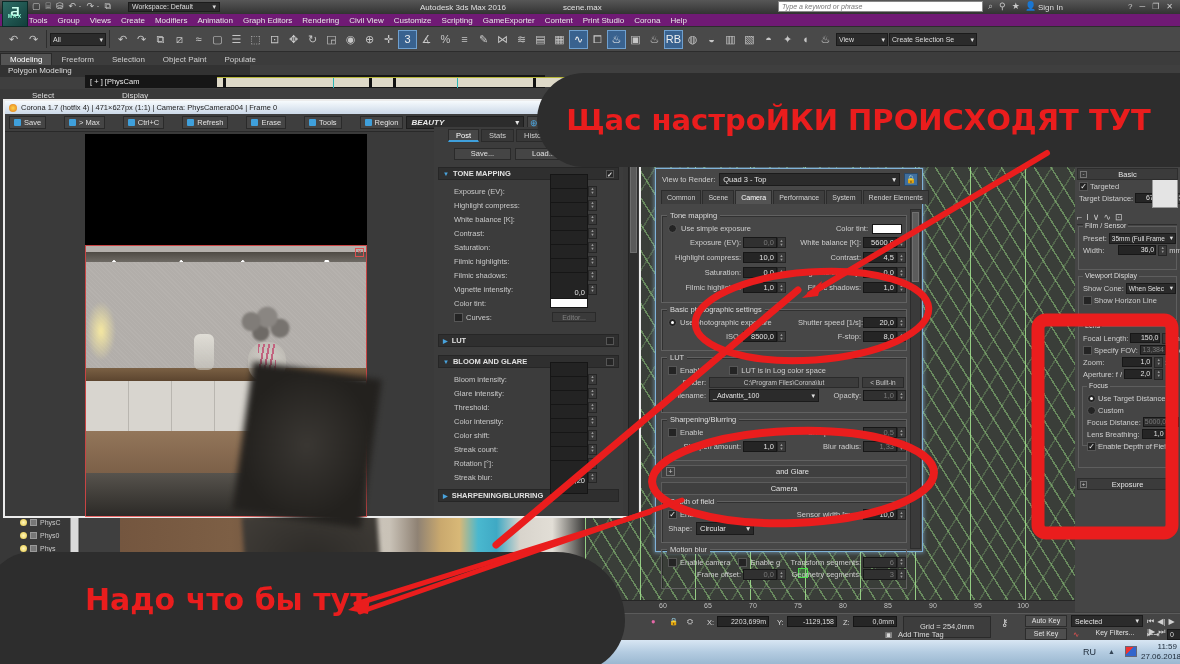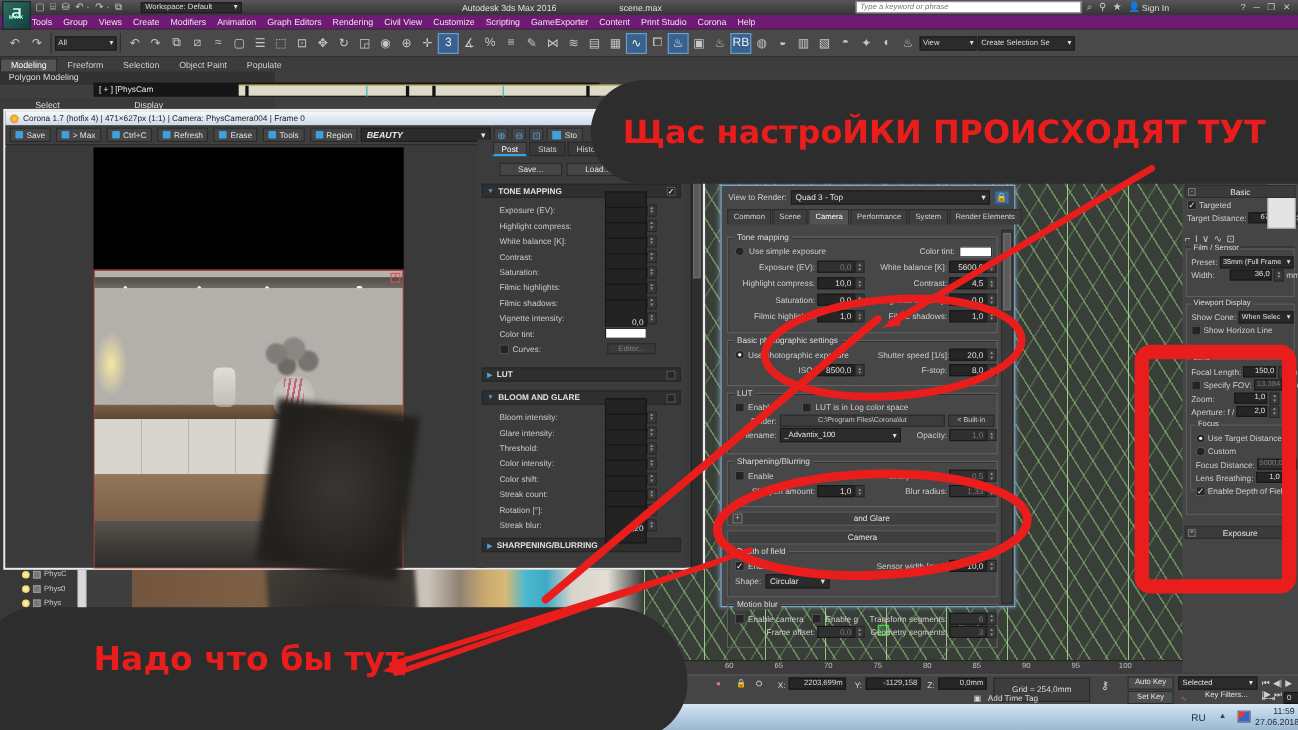--- a/index.html
+++ b/index.html
@@ -338,21 +338,21 @@
   <div class="vp-persp">
     <div class="chair"></div>
   </div>
 
   <div class="vfb">
     <div class="vfb-title">
       <span class="corona-ico"></span>
       <span>Corona 1.7 (hotfix 4) | 471×627px (1:1) | Camera: PhysCamera004 | Frame 0</span>
     </div>
     <div class="vfb-tools">
-      <span style="display:flex;gap:5px">
+      <span style="display:flex;gap:18px">
 
           <span class="vbtn">
             <span class="vicon"></span>
             <span>Save</span>
           </span>
 
           <span class="vbtn">
             <span class="vicon"></span>
             <span>&gt; Max</span>
           </span>

